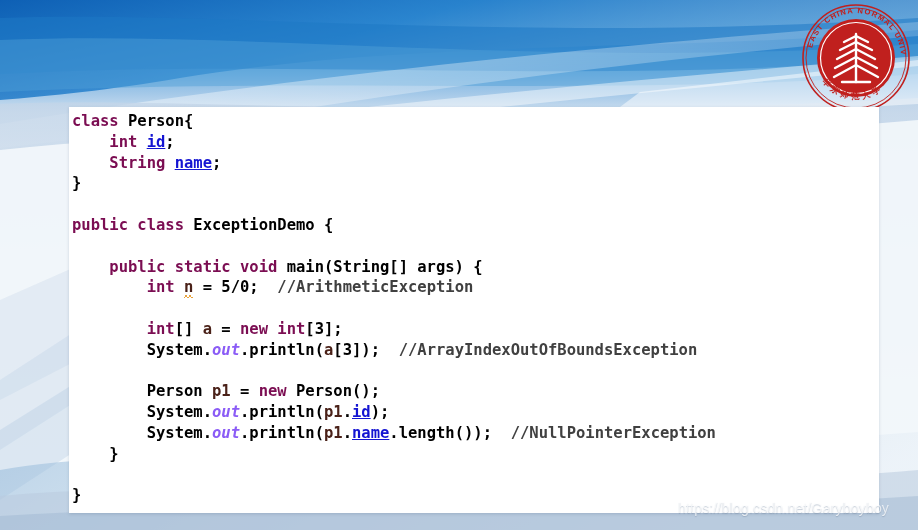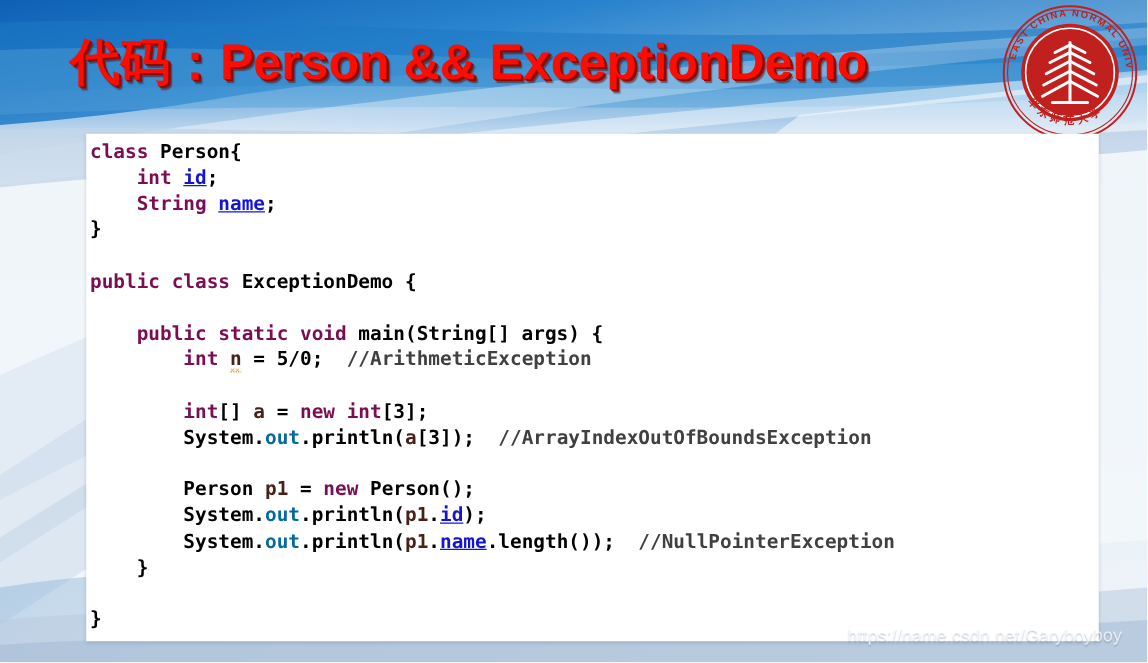--- a/index.html
+++ b/index.html
@@ -92,21 +92,21 @@
     line-height: 20.8px;
     white-space: pre;
     color: #000000;
     font-weight: bold;
   }
   .code .ln { display: block; height: 20.8px; }
   .code .blank { display: block; height: 20.8px; }
 
   .kw   { color: #7b0d52; }       
   .fld  { color: #1414d2; text-decoration: underline; }       
-  .fld-i{ color: #0369a1; } 
+  .fld-i{ color: #8b5cf6; font-style: italic; } 
   .var  { color: #4a2118; }       
   .cmt  { color: #404040; }       
   .plain{ color: #000000; }
 
   .warn {
     position: relative;
     color: #4a2118;
     background-repeat: repeat-x;
     background-position: left bottom;
     background-size: 4px 3px;
@@ -201,21 +201,20 @@
       </defs>
       <text font-family="'Liberation Sans', sans-serif" font-size="7.6" font-weight="bold" fill="#c0201e" letter-spacing="1.25">
         <textPath href="#arcTop" startOffset="7%">EAST CHINA NORMAL UNIVERSITY</textPath>
       </text>
       <text font-family="'DejaVu Sans', sans-serif" font-size="8.6" font-weight="bold" fill="#c0201e" letter-spacing="3">
         <textPath href="#arcBot" startOffset="19%">华东师范大学</textPath>
       </text>
     </svg>
   </div>
 
-  <div class="title"><span class="cjk">代码：</span><span>Person &amp;&amp; ExceptionDemo</span></div>
 
   <div class="code-panel">
     <div class="code" id="code-block"><div class="ln"><span class="kw">class</span><span class="plain"> Person{</span></div><div class="ln">    <span class="kw">int</span><span class="plain"> </span><span class="fld">id</span><span class="plain">;</span></div><div class="ln">    <span class="kw">String</span><span class="plain"> </span><span class="fld">name</span><span class="plain">;</span></div><div class="ln"><span class="plain">}</span></div><div class="blank">&nbsp;</div><div class="ln"><span class="kw">public class</span><span class="plain"> ExceptionDemo {</span></div><div class="blank">&nbsp;</div><div class="ln">    <span class="kw">public static void</span><span class="plain"> main(String[] args) {</span></div><div class="ln">        <span class="kw">int</span><span class="plain"> </span><span class="warn">n</span><span class="plain"> = 5/0;  </span><span class="cmt">//ArithmeticException</span></div><div class="blank">&nbsp;</div><div class="ln">        <span class="kw">int</span><span class="plain">[] </span><span class="var">a</span><span class="plain"> = </span><span class="kw">new int</span><span class="plain">[3];</span></div><div class="ln">        <span class="plain">System.</span><span class="fld-i">out</span><span class="plain">.println(</span><span class="var">a</span><span class="plain">[3]);  </span><span class="cmt">//ArrayIndexOutOfBoundsException</span></div><div class="blank">&nbsp;</div><div class="ln">        <span class="plain">Person </span><span class="var">p1</span><span class="plain"> = </span><span class="kw">new</span><span class="plain"> Person();</span></div><div class="ln">        <span class="plain">System.</span><span class="fld-i">out</span><span class="plain">.println(</span><span class="var">p1</span><span class="plain">.</span><span class="fld">id</span><span class="plain">);</span></div><div class="ln">        <span class="plain">System.</span><span class="fld-i">out</span><span class="plain">.println(</span><span class="var">p1</span><span class="plain">.</span><span class="fld">name</span><span class="plain">.length());  </span><span class="cmt">//NullPointerException</span></div><div class="ln">    <span class="plain">}</span></div><div class="blank">&nbsp;</div><div class="ln"><span class="plain">}</span></div></div>
   </div>
 
-  <div class="watermark">https://name.csdn.net/Garyboyboy</div>
+  <div class="watermark">https://blog.csdn.net/Garyboyboy</div>
 
 </div>
 
 </body></html>

